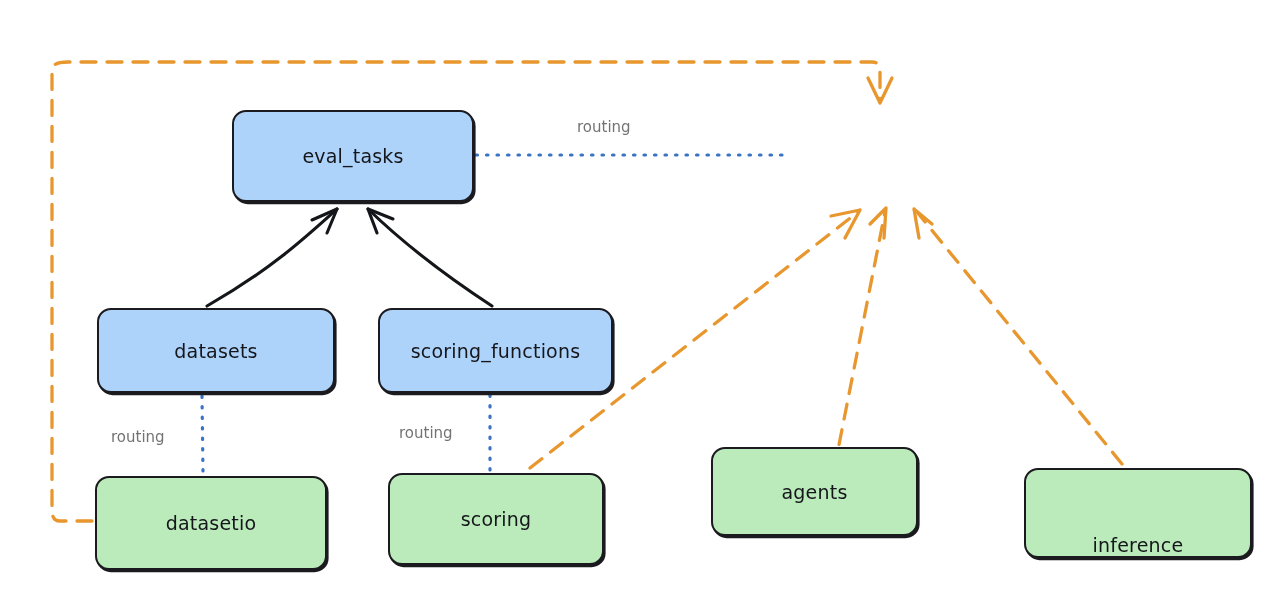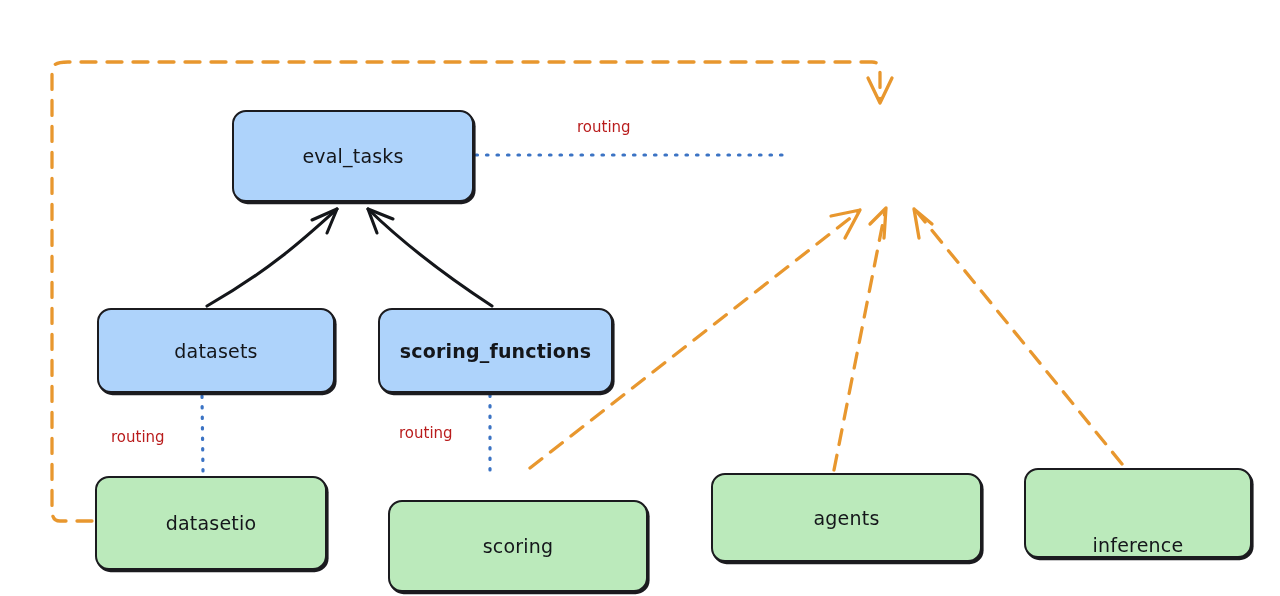--- a/index.html
+++ b/index.html
@@ -45,21 +45,21 @@
     color: #14161a;
     white-space: nowrap;
   }
   .node.blue { background: #aed3fb; }
   .node.green { background: #bbeabb; }
 
   .edge-label {
     position: absolute;
     font-family: "DejaVu Sans", sans-serif;
     font-size: 15px;
-    color: #b91c1c;
+    color: #737373;
     white-space: nowrap;
   }
 </style>
 </head>
 <body>
 
 <div id="canvas">
 
   <svg id="edges" viewBox="0 0 1280 596" width="1280" height="596" xmlns="http://www.w3.org/2000/svg">
 
@@ -110,33 +110,33 @@
 
   <div class="node blue" style="left:232px; top:110px; width:242px; height:92px;text-align:center;">
     <span class="label">eval_tasks</span>
   </div>
 
 
   <div class="node blue" style="left:97px; top:308px; width:238px; height:85px;">
     <span class="label">datasets</span>
   </div>
 
-  <div class="node blue" style="left:378px; top:308px; width:235px; height:85px;font-weight:bold;">
+  <div class="node blue" style="left:378px; top:308px; width:235px; height:85px;">
     <span class="label">scoring_functions</span>
   </div>
 
   <div class="node green" style="left:95px; top:476px; width:232px; height:94px;">
     <span class="label">datasetio</span>
   </div>
 
-  <div class="node green" style="left:388px; top:500px; width:260px; height:92px;">
+  <div class="node green" style="left:388px; top:473px; width:216px; height:92px;">
     <span class="label">scoring</span>
   </div>
 
-  <div class="node green" style="left:711px; top:473px; width:271px; height:89px;">
+  <div class="node green" style="left:711px; top:447px; width:207px; height:89px;">
     <span class="label">agents</span>
   </div>
 
   <div class="node green" style="left:1024px; top:468px; width:228px; height:90px;align-items:flex-end;">
     <span class="label">inference</span>
   </div>
 
   <div class="edge-label" style="left:577px; top:118px;">routing</div>
 
   <div class="edge-label" style="left:111px; top:428px;">routing</div>

